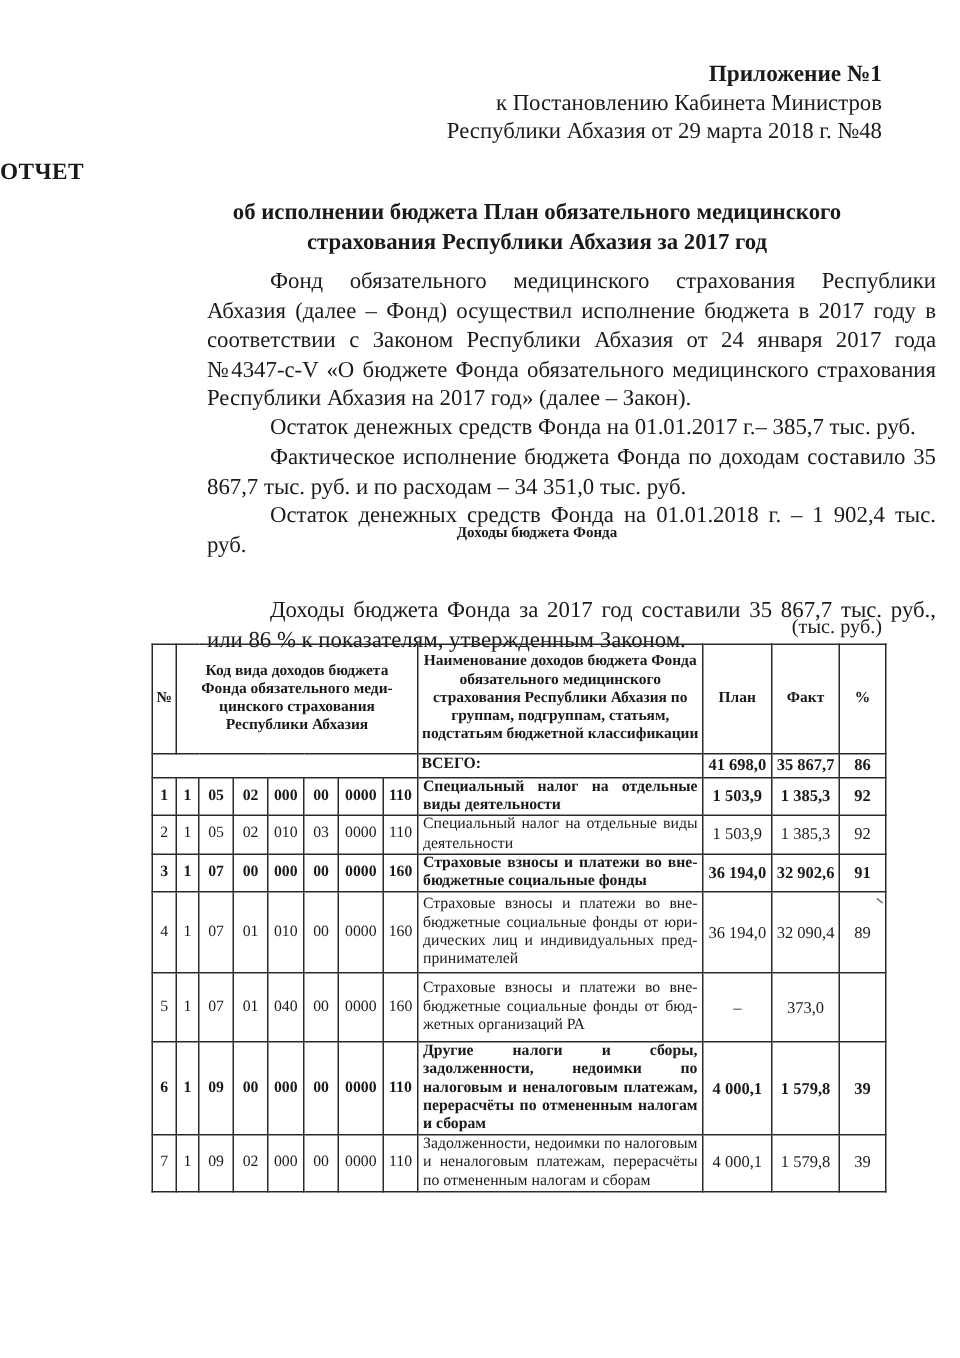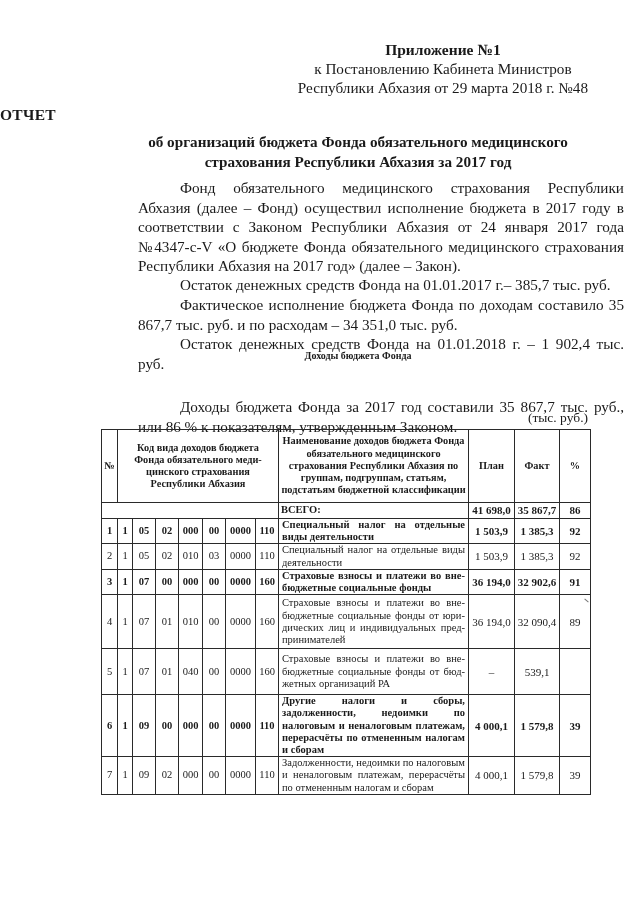--- a/index.html
+++ b/index.html
@@ -1,21 +1,21 @@
 <!DOCTYPE html>
 <html><head>
 <meta charset="utf-8">
 <style>
   html, body { margin: 0; padding: 0; background: #ffffff; }
   body {
     width: 640px; height: 905px; position: relative; overflow: hidden;
     font-family: "Liberation Serif", "DejaVu Serif", serif; color: #1a1a1a;
   }
   .abs { position: absolute; }
-  .appendix { right: 52px; top: 40px; text-align: center; font-size: 15.2px; line-height: 19px; }
+  .appendix { right: 52px; top: 40px; text-align: right; font-size: 15.2px; line-height: 19px; }
   .appendix .title { font-weight: bold; font-size: 15.5px; }
   .report-title { left: 0; width: 100%; top: 106px; text-align: left; font-weight: bold; font-size: 15.5px; letter-spacing: 0.3px; }
   .report-subtitle { left: 100px; width: 516px; top: 132px; text-align: center; font-weight: bold; font-size: 15.2px; line-height: 20px; }
   .para { left: 102px; width: 486px; font-size: 15.2px; line-height: 19.5px; text-align: justify; margin-left: 36px; }
   .para.indent { text-indent: 42px; }
   .section-title { left: 100px; width: 516px; top: 346px; text-align: center; font-weight: bold; font-size: 10px; }
   .unit { right: 52px; top: 410px; font-size: 13.5px; }
   table.income {
     position: absolute; left: 101px; top: 429px; width: 489px;
     border-collapse: collapse; table-layout: fixed; font-size: 10.5px;
@@ -35,21 +35,21 @@
 <body>
 
 <div class="abs appendix">
   <div class="title">Приложение №1</div>
   <div>к Постановлению Кабинета Министров</div>
   <div>Республики Абхазия от 29 марта 2018 г. №48</div>
 </div>
 
 <div class="abs report-title">ОТЧЕТ</div>
 <div class="abs report-subtitle">
-  <div>об организаций бюджета Фонда обязательного медицинского</div>
+  <div>об исполнении бюджета План обязательного медицинского</div>
   <div>страхования Республики Абхазия за 2017 год</div>
 </div>
 
 <div class="abs para indent" style="top:178px;">Фонд обязательного медицинского страхования Республики Абхазия (далее – Фонд) осуществил исполнение бюджета в 2017 году в соответствии с Законом Республики Абхазия от 24 января 2017 года №4347-с-V «О бюджете Фонда обязательного медицинского страхования Республики Абхазия на 2017 год» (далее – Закон).</div>
 <div class="abs para indent" style="top:275px;">Остаток денежных средств Фонда на 01.01.2017 г.– 385,7 тыс. руб.</div>
 <div class="abs para indent" style="top:295px;">Фактическое исполнение бюджета Фонда по доходам составило 35 867,7 тыс. руб. и по расходам – 34 351,0 тыс. руб.</div>
 <div class="abs para indent" style="top:334px; top:334px;">Остаток денежных средств Фонда на 01.01.2018 г. – 1 902,4 тыс. руб.</div>
 
 <div class="abs section-title" style="top:350px;">Доходы бюджета Фонда</div>
 <div class="abs para indent" style="top:397px;">Доходы бюджета Фонда за 2017 год составили 35 867,7 тыс. руб., или 86 % к показателям, утвержденным Законом.</div>
@@ -148,21 +148,21 @@
         <td class="c">5</td>
         <td class="c">1</td>
         <td class="c">07</td>
         <td class="c">01</td>
         <td class="c">040</td>
         <td class="c">00</td>
         <td class="c">0000</td>
         <td class="c">160</td>
         <td class="name">Страховые взносы и платежи во вне-бюджетные социальные фонды от бюд-жетных организаций РА</td>
         <td class="num">–</td>
-        <td class="num">539,1</td>
+        <td class="num">373,0</td>
         <td class="num"></td>
       </tr>
       <tr class="bold" style="height: 54px;">
         <td class="c">6</td>
         <td class="c">1</td>
         <td class="c">09</td>
         <td class="c">00</td>
         <td class="c">000</td>
         <td class="c">00</td>
         <td class="c">0000</td>

